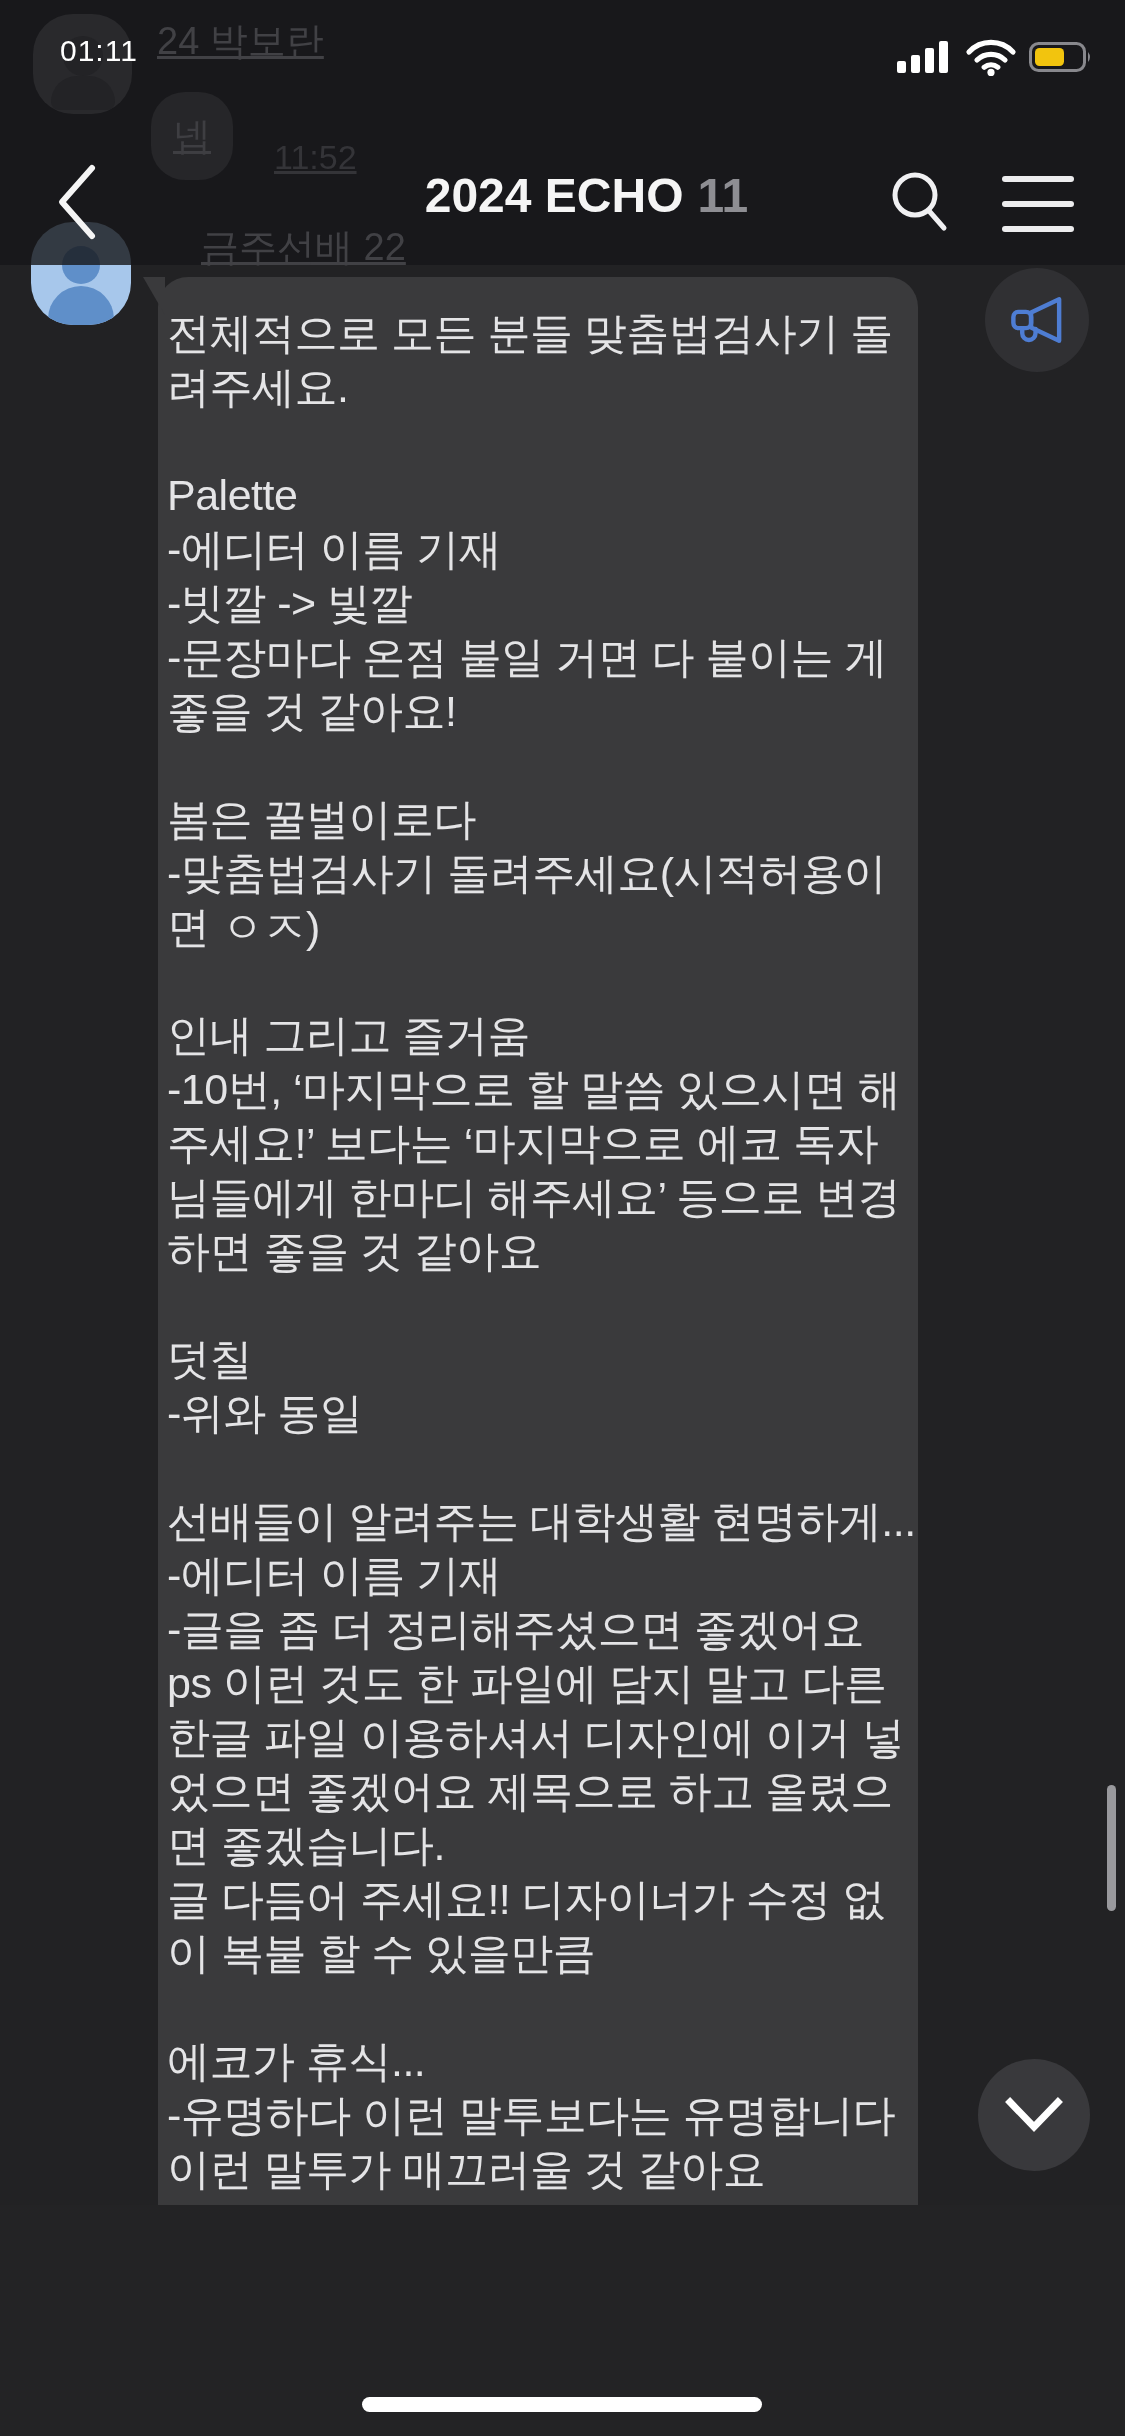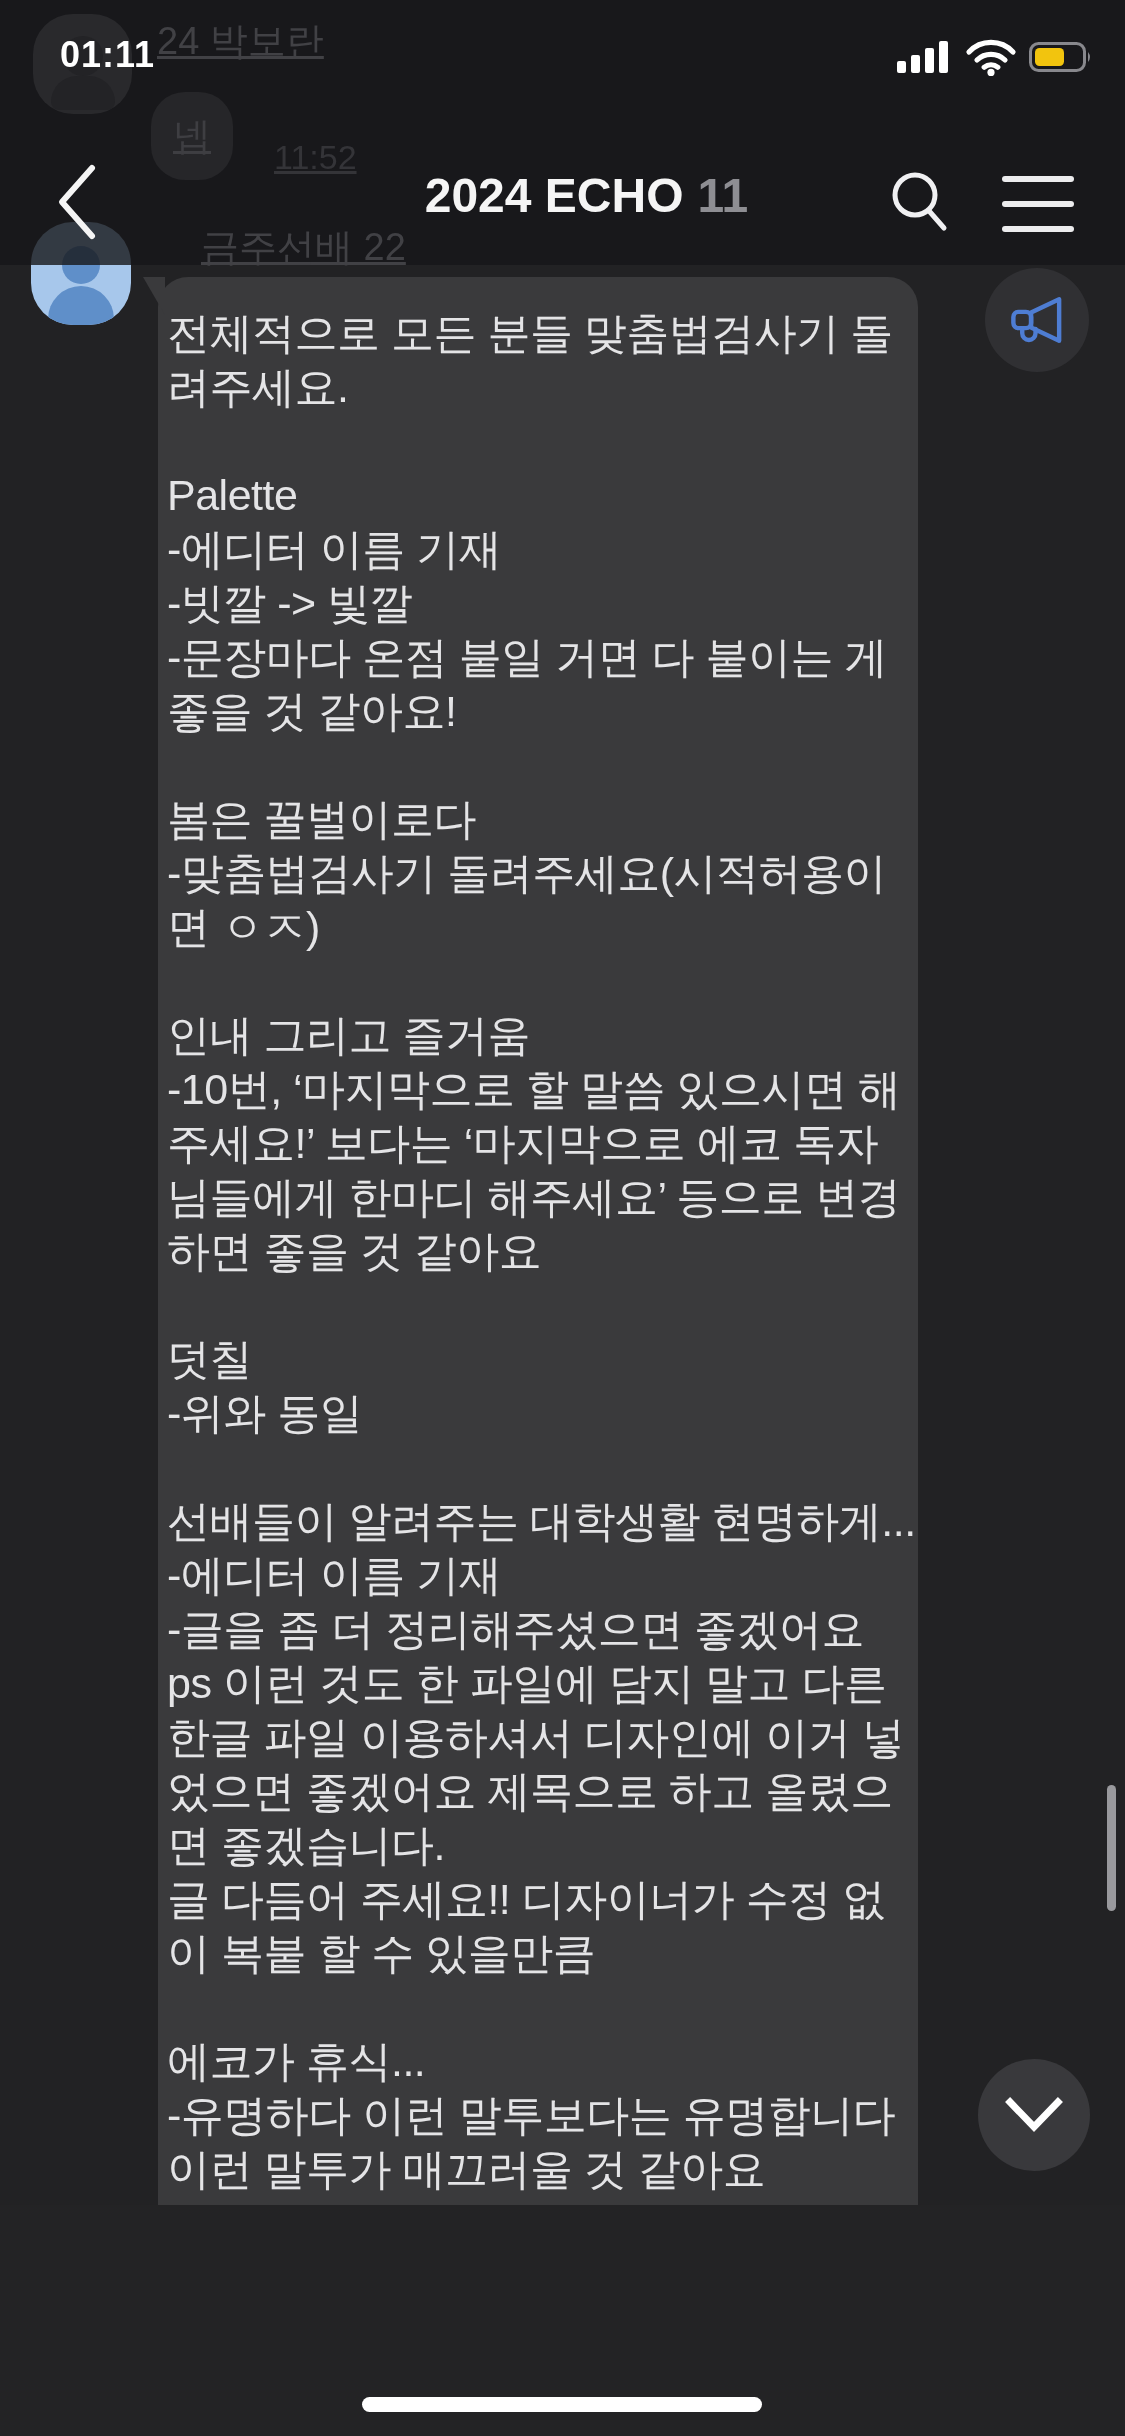--- a/index.html
+++ b/index.html
@@ -23,21 +23,21 @@
   .old-name2{left:160px;top:222px;font-size:38px;color:#414145;margin-left:41px;}
 
   
   .avatar{left:31px;top:222px;width:100px;height:103px;border-radius:42px;background:#a7c7eb;overflow:hidden;z-index:4;}
   .avatar .head{position:absolute;left:31px;top:24px;width:38px;height:38px;border-radius:50%;background:#5f8fc9;}
   .avatar .body{position:absolute;left:17px;top:64px;width:66px;height:40px;border-radius:33px 33px 0 0;background:#5f8fc9;}
 
   
   .scrim{left:0;top:0;width:1125px;height:265px;background:rgba(23,23,25,0.8);z-index:5;}
   .hdr{z-index:10;}
-  .time{left:60px;top:34px;font-size:36px;font-weight:700;color:#ffffff;letter-spacing:1px;}
+  .time{left:60px;top:34px;font-size:30px;font-weight:400;color:#ffffff;letter-spacing:1px;}
   .sb-icons{right:30px;top:38px;display:flex;align-items:center;gap:12px;}
   .title-wrap{left:0;top:168px;width:1125px;text-align:center;font-size:48px;font-weight:700;color:#f5f5f5;padding-left:24px;}
   .title-wrap .count{font-weight:600;color:#8e8e93;margin-left:14px;}
   .back{left:48px;top:160px;width:60px;height:84px;}
   .search{left:888px;top:168px;width:64px;height:68px;}
   .menu{left:1002px;top:176px;width:72px;height:56px;display:flex;flex-direction:column;justify-content:space-between;}
   .menu i{display:block;height:6px;background:#ececee;border-radius:3px;}
 
   
   .fab-megaphone{left:985px;top:268px;width:104px;height:104px;border-radius:52px;background:#303033;z-index:7;

